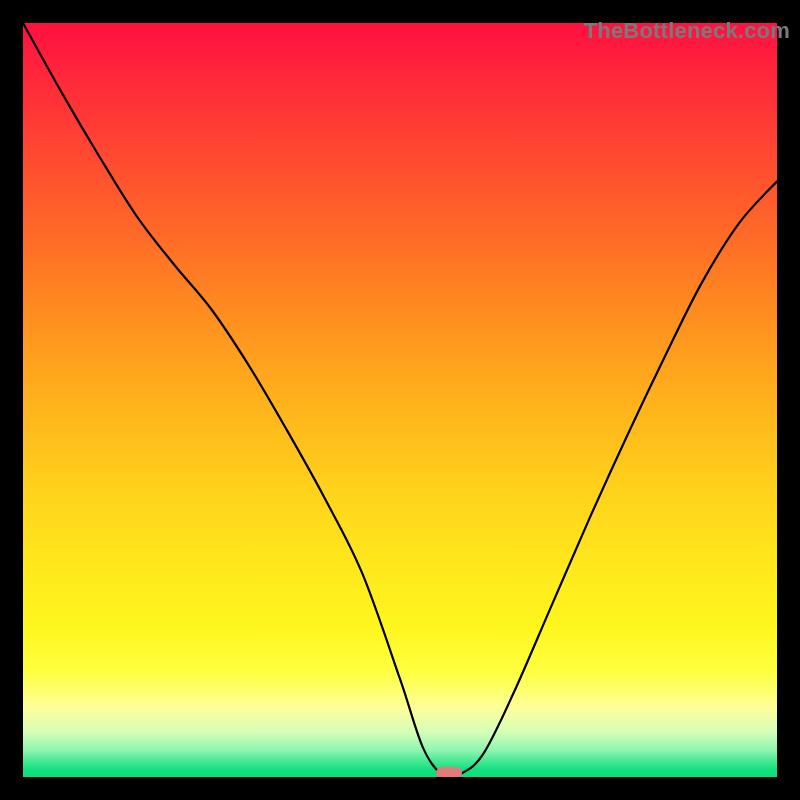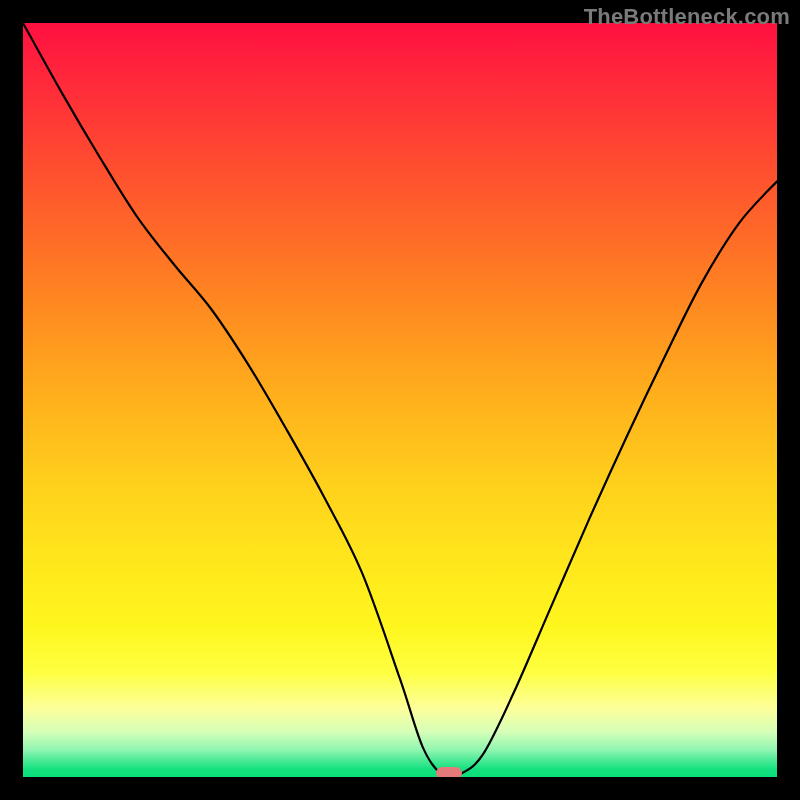--- a/index.html
+++ b/index.html
@@ -62,21 +62,21 @@
   .marker {
     position: absolute;
     width: 26px;
     height: 12px;
     border-radius: 6px;
     background: #e47a7a;
     transform: translate(-50%, -50%);
   }
   .watermark {
     position: absolute;
-    top: 4px;
+    top: 18px;
     right: 10px;
     color: #7a7a7a;
     font-size: 22px;
     font-weight: 600;
     letter-spacing: 0.2px;
   }
 </style>
 </head>
 <body>
 

